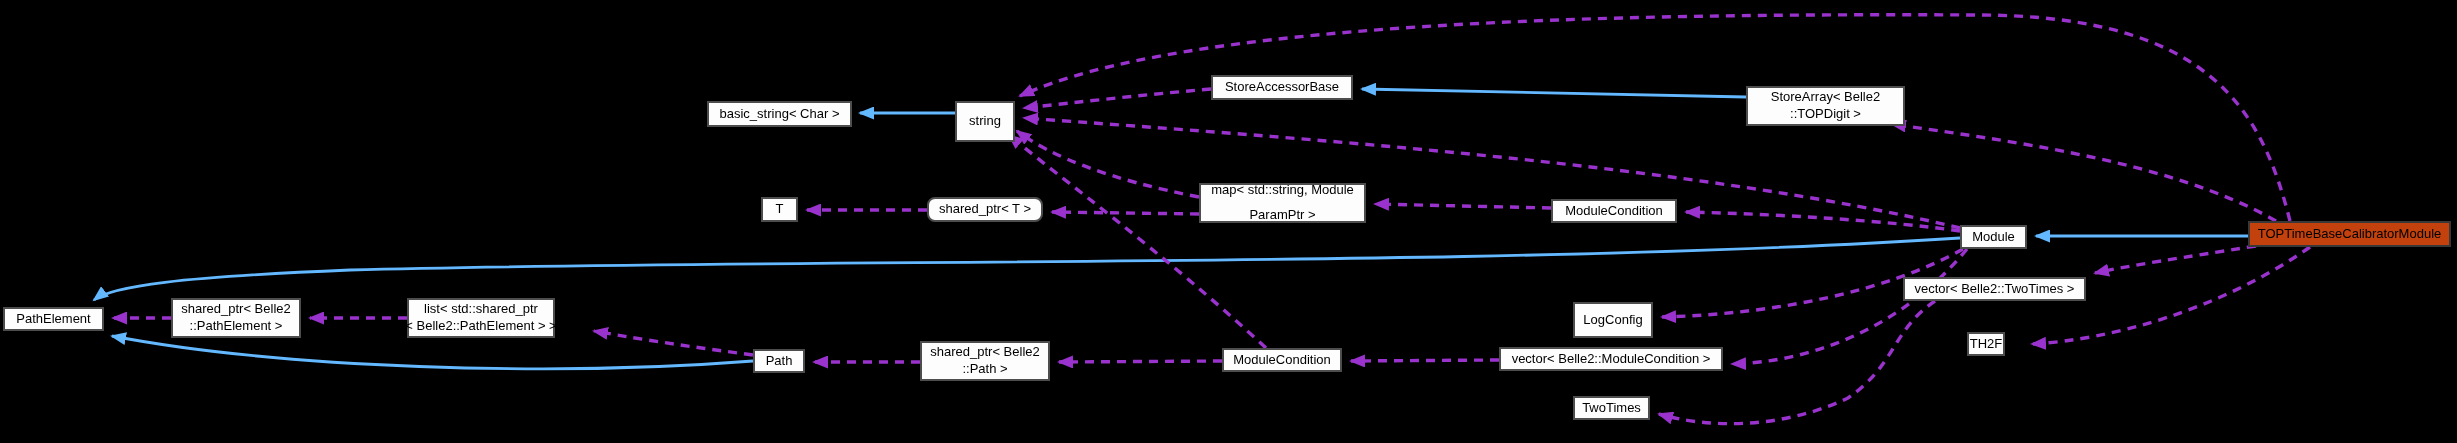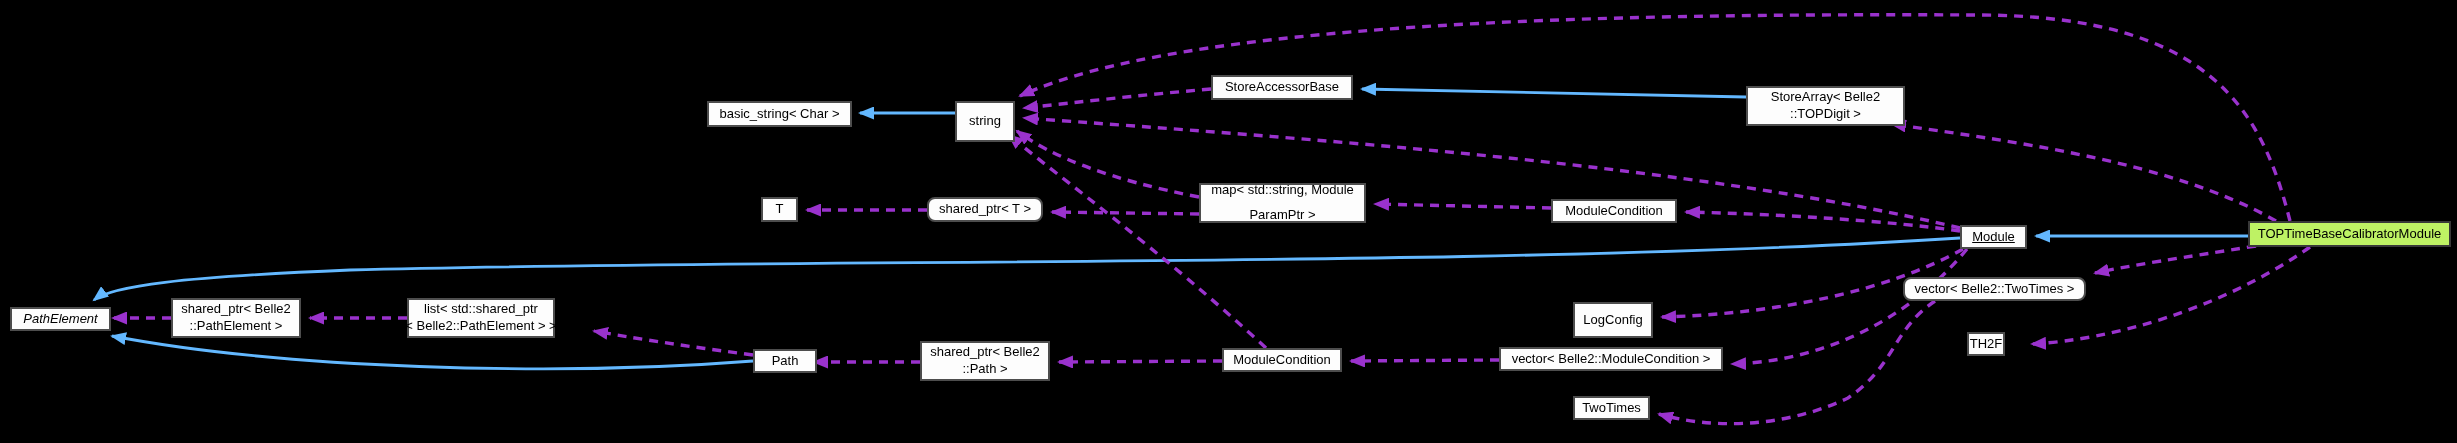--- a/index.html
+++ b/index.html
@@ -19,21 +19,21 @@
     display: flex; flex-direction: column;
     align-items: center; justify-content: center;
     background: #fdfdfd;
     border: 2px solid #4d4d4d;
     color: #000;
     font-size: 13px; line-height: 1.3;
     text-align: right; white-space: nowrap;
     box-sizing: border-box;
     cursor: pointer;
   }
-  .node.highlighted { background: #bef264; border-color: #383838; }
+  .node.highlighted { background: #c2410c; border-color: #383838; }
   .node span { display: block; }
 </style>
 </head>
 <body>
 
 <div id="stage">
   <svg id="edge-layer" viewBox="0 0 2457 443" xmlns="http://www.w3.org/2000/svg">
     <defs>
       <marker id="arrow-inheritance" markerUnits="userSpaceOnUse" markerWidth="17" markerHeight="13" refX="14" refY="6.5" orient="auto">
         <path d="M 0,0 L 16,6.5 L 0,13 z" fill="#63b8ff"></path>
@@ -91,54 +91,54 @@
       <div class="node" style="left: 927px; top: 197px; width: 116px; height: 25px; border-radius: 8px;">
         <span>shared_ptr&lt; T &gt;</span>
       </div>
       <div class="node" style="left: 1199px; top: 183px; width: 167px; height: 40px; gap: 8px;">
         <span>map&lt; std::string, Module</span>
         <span>ParamPtr &gt;</span>
       </div>
       <div class="node" style="left: 1551px; top: 199px; width: 126px; height: 24px;">
         <span>ModuleCondition</span>
       </div>
-      <div class="node" style="left: 1960px; top: 225px; width: 67px; height: 24px; text-decoration: underline;">
+      <div class="node" style="left: 1960px; top: 225px; width: 67px; height: 24px;">
         <span>Module</span>
       </div>
       <div class="node highlighted" style="left: 2248px; top: 221px; width: 203px; height: 26px;">
         <span>TOPTimeBaseCalibratorModule</span>
       </div>
-      <div class="node" style="left: 10px; top: 307px; width: 101px; height: 24px; font-style: italic;">
+      <div class="node" style="left: 3px; top: 307px; width: 101px; height: 24px;">
         <span>PathElement</span>
       </div>
       <div class="node" style="left: 171px; top: 298px; width: 130px; height: 40px;">
         <span>shared_ptr&lt; Belle2</span>
         <span>::PathElement &gt;</span>
       </div>
       <div class="node" style="left: 407px; top: 298px; width: 148px; height: 40px;">
         <span>list&lt; std::shared_ptr</span>
         <span>&lt; Belle2::PathElement &gt; &gt;</span>
       </div>
-      <div class="node" style="left: 753px; top: 349px; width: 64px; height: 24px;">
+      <div class="node" style="left: 753px; top: 349px; width: 52px; height: 24px;">
         <span>Path</span>
       </div>
       <div class="node" style="left: 920px; top: 341px; width: 130px; height: 40px;">
         <span>shared_ptr&lt; Belle2</span>
         <span>::Path &gt;</span>
       </div>
       <div class="node" style="left: 1222px; top: 348px; width: 120px; height: 24px;">
         <span>ModuleCondition</span>
       </div>
       <div class="node" style="left: 1499px; top: 347px; width: 224px; height: 24px;">
         <span>vector&lt; Belle2::ModuleCondition &gt;</span>
       </div>
       <div class="node" style="left: 1573px; top: 302px; width: 80px; height: 36px;">
         <span>LogConfig</span>
       </div>
-      <div class="node" style="left: 1903px; top: 277px; width: 183px; height: 24px; border-radius: 8px;">
+      <div class="node" style="left: 1903px; top: 277px; width: 183px; height: 24px;">
         <span>vector&lt; Belle2::TwoTimes &gt;</span>
       </div>
       <div class="node" style="left: 1967px; top: 332px; width: 38px; height: 24px;">
         <span>TH2F</span>
       </div>
       <div class="node" style="left: 1573px; top: 396px; width: 77px; height: 24px;">
         <span>TwoTimes</span>
       </div>
     </div>
 </div>

